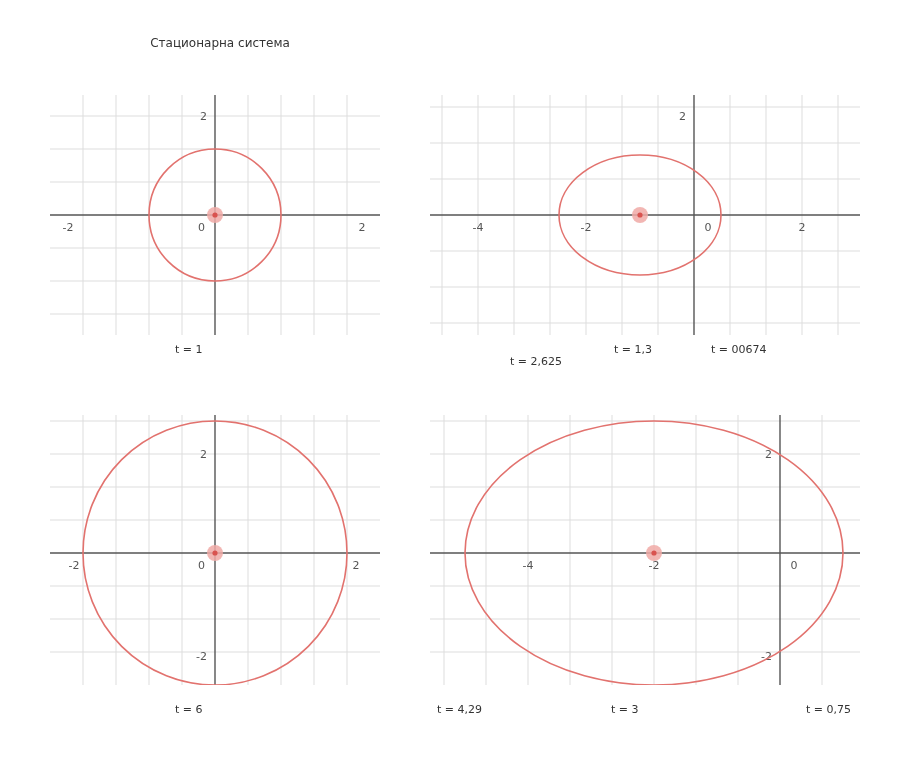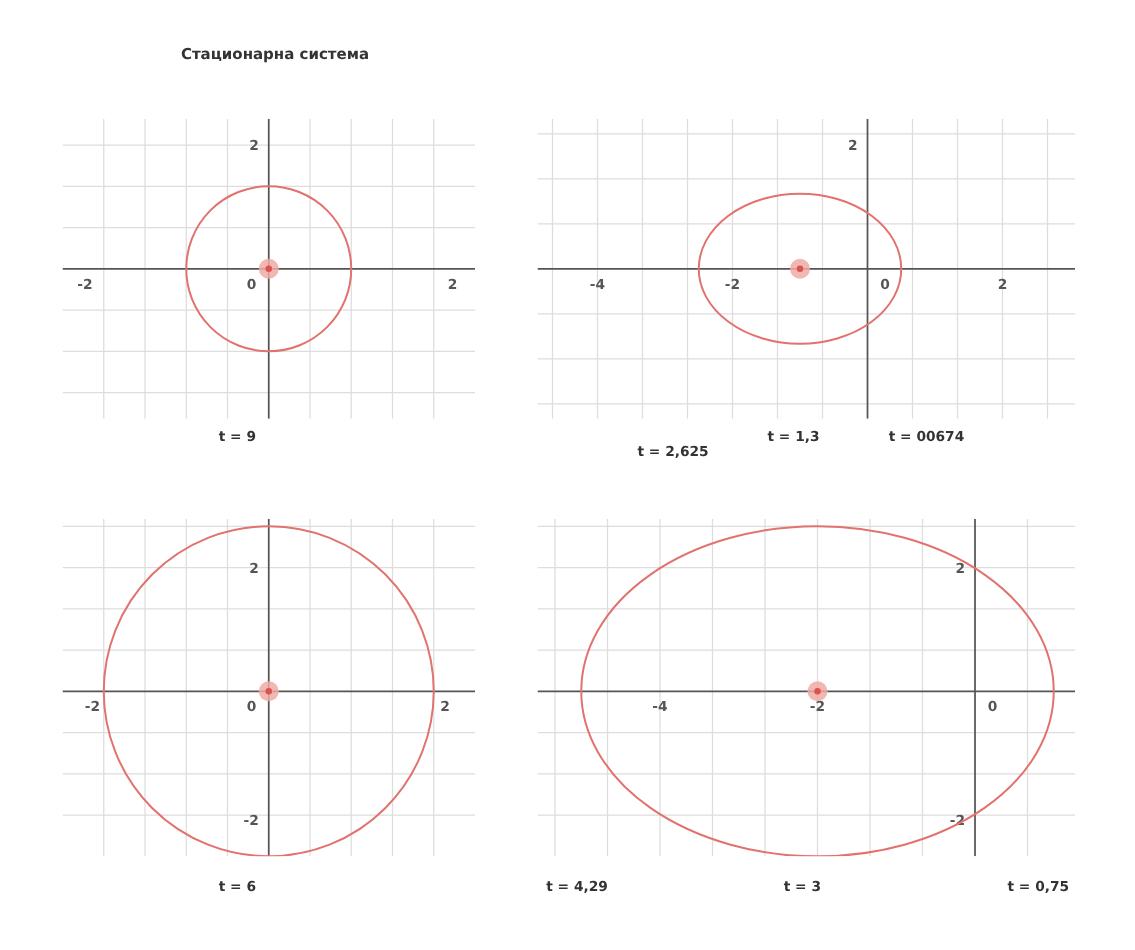--- a/index.html
+++ b/index.html
@@ -12,21 +12,20 @@
     height: 760px;
     font-family: "DejaVu Sans", sans-serif;
     color: #333333;
     position: relative;
     overflow: hidden;
   }
   .page {
     position: relative;
     width: 848px;
     height: 760px;
-    font-weight: bold;
   }
   .col-title {
     position: absolute;
     font-size: 12px;
     color: #333333;
     text-align: center;
     white-space: nowrap;
   }
   #title-left  { left: 60px;  top: 36px; width: 320px; }
   #title-right { left: 470px; top: 36px; width: 340px; }
@@ -52,21 +51,21 @@
   
   #cap-tl-1 { left: 175px; top: 343px; }
   
   #cap-tr-1 { left: 510px; top: 355px; }
   #cap-tr-2 { left: 614px; top: 343px; }
   #cap-tr-3 { left: 711px; top: 343px; }
   
   #cap-bl-1 { left: 175px; top: 703px; }
   
   #cap-br-1 { left: 437px; top: 703px; }
-  #cap-br-2 { left: 627px; top: 703px; }
+  #cap-br-2 { left: 611px; top: 703px; }
   #cap-br-3 { left: 806px; top: 703px; }
 
   .tick-label {
     font-family: "DejaVu Sans", sans-serif;
     font-size: 11px;
     fill: #555555;
   }
 </style>
 </head>
 <body>
@@ -103,21 +102,21 @@
         <text class="tick-label" x="18" y="136" text-anchor="middle">-2</text>
         <text class="tick-label" x="155" y="136" text-anchor="end">0</text>
         <text class="tick-label" x="312" y="136" text-anchor="middle">2</text>
         <text class="tick-label" x="157" y="25" text-anchor="end">2</text>
       </g>
       <circle cx="165" cy="120" r="66" fill="none" stroke="#e2726e" stroke-width="1.6"></circle>
       <circle cx="165" cy="120" r="8" fill="#f0a9a6" opacity="0.85"></circle>
       <circle cx="165" cy="120" r="2.6" fill="#d9534f"></circle>
     </svg>
   </div>
-  <div class="caption" id="cap-tl-1">t = 9</div>
+  <div class="caption" id="cap-tl-1">t = 1</div>
 
   <div class="panel" id="panel-tr">
     <svg width="430" height="240" viewBox="0 0 430 240">
       <g>
         <line x1="12" y1="0" x2="12" y2="240" stroke="#dddddd" stroke-width="1"></line>
         <line x1="48" y1="0" x2="48" y2="240" stroke="#dddddd" stroke-width="1"></line>
         <line x1="84" y1="0" x2="84" y2="240" stroke="#dddddd" stroke-width="1"></line>
         <line x1="120" y1="0" x2="120" y2="240" stroke="#dddddd" stroke-width="1"></line>
         <line x1="156" y1="0" x2="156" y2="240" stroke="#dddddd" stroke-width="1"></line>
         <line x1="192" y1="0" x2="192" y2="240" stroke="#dddddd" stroke-width="1"></line>

